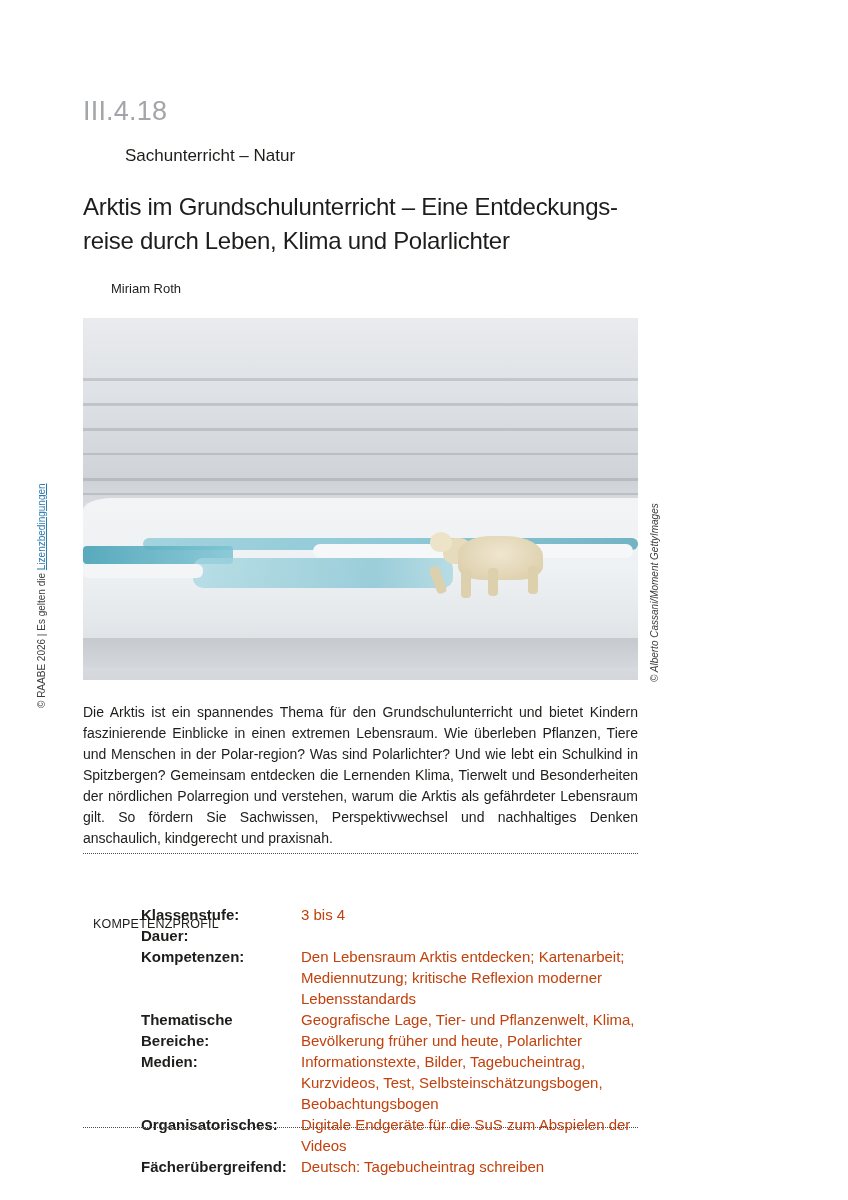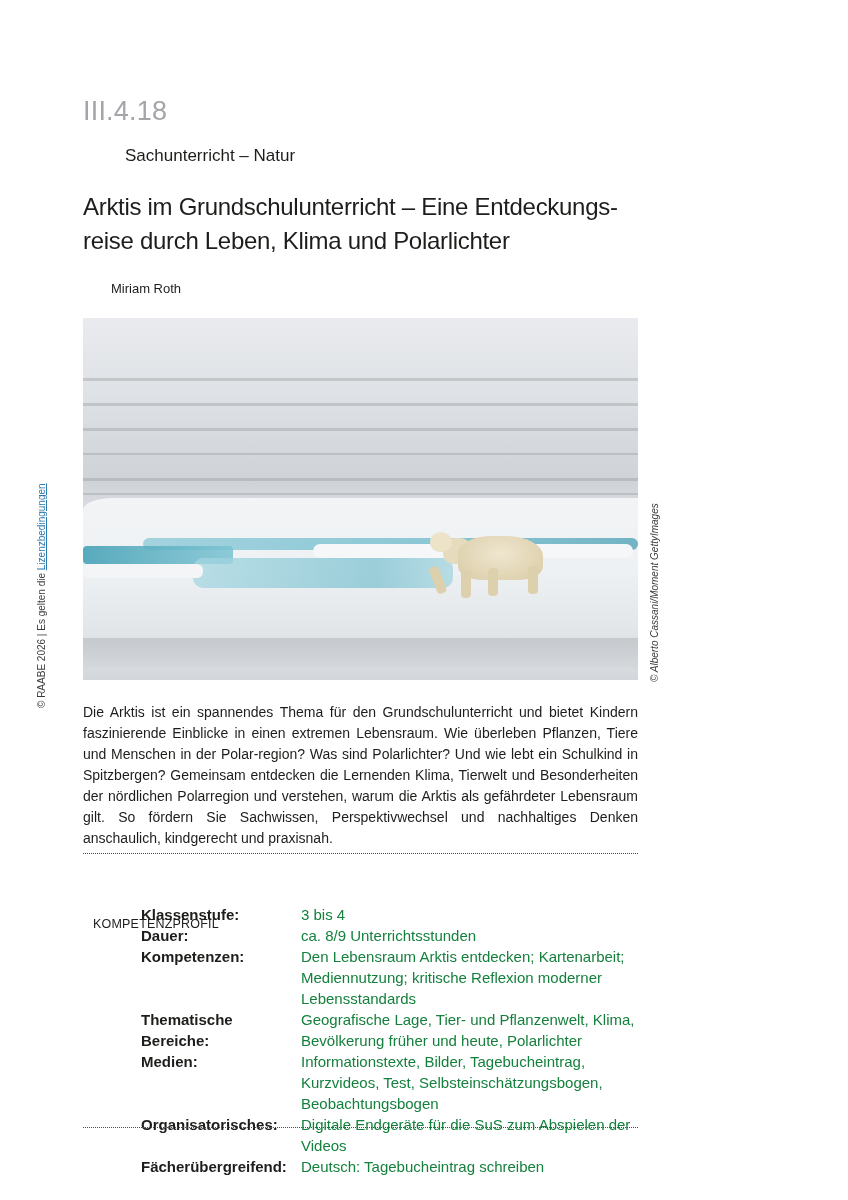--- a/index.html
+++ b/index.html
@@ -45,21 +45,21 @@
 
     .intro {
       position: absolute; left: 83px; top: 702px; width: 555px; font-size: 14px; line-height: 21px;
       text-align: justify; color: #1d1d1b;
     }
     .dotted { position: absolute; left: 83px; width: 555px; border-top: 1.5px dotted #4a4a4a; height: 0; }
     .profile-title { position: absolute; left: 93px; top: 873px; font-size: 12.5px; color: #1d1d1b; letter-spacing: 0.2px; margin-top: 44px; }
     .profile { position: absolute; left: 93px; top: 904px; width: 545px; }
     .row { display: flex; font-size: 15px; line-height: 21px; margin-left: 48px; }
     .row .k { width: 160px; flex-shrink: 0; font-weight: bold; color: #1d1d1b; }
-    .row .v { flex: 1; color: #15803d; }
+    .row .v { flex: 1; color: #c2410c; }
   </style>
 </head>
 <body>
 
 <div class="section-code">III.4.18</div>
 <div class="subject">Sachunterricht – Natur</div>
 <div class="title">Arktis im Grundschulunterricht – Eine Entdeckungs-reise durch Leben, Klima und Polarlichter</div>
 <div class="author">Miriam Roth</div>
 
 <div class="photo" title="Eisbär auf Packeis">
@@ -95,21 +95,20 @@
 <div class="dotted" style="top:853px"></div>
 <div class="profile-title">KOMPETENZPROFIL</div>
 
 <div class="profile">
   <div class="row">
     <div class="k">Klassenstufe:</div>
     <div class="v">3 bis 4</div>
   </div>
   <div class="row">
     <div class="k">Dauer:</div>
-    <div class="v">ca. 8/9 Unterrichtsstunden</div>
   </div>
   <div class="row">
     <div class="k">Kompetenzen:</div>
     <div class="v">Den Lebensraum Arktis entdecken; Kartenarbeit; Mediennutzung; kritische Reflexion moderner Lebensstandards</div>
   </div>
   <div class="row">
     <div class="k">Thematische Bereiche:</div>
     <div class="v">Geografische Lage, Tier- und Pflanzenwelt, Klima, Bevölkerung früher und heute, Polarlichter</div>
   </div>
   <div class="row">

